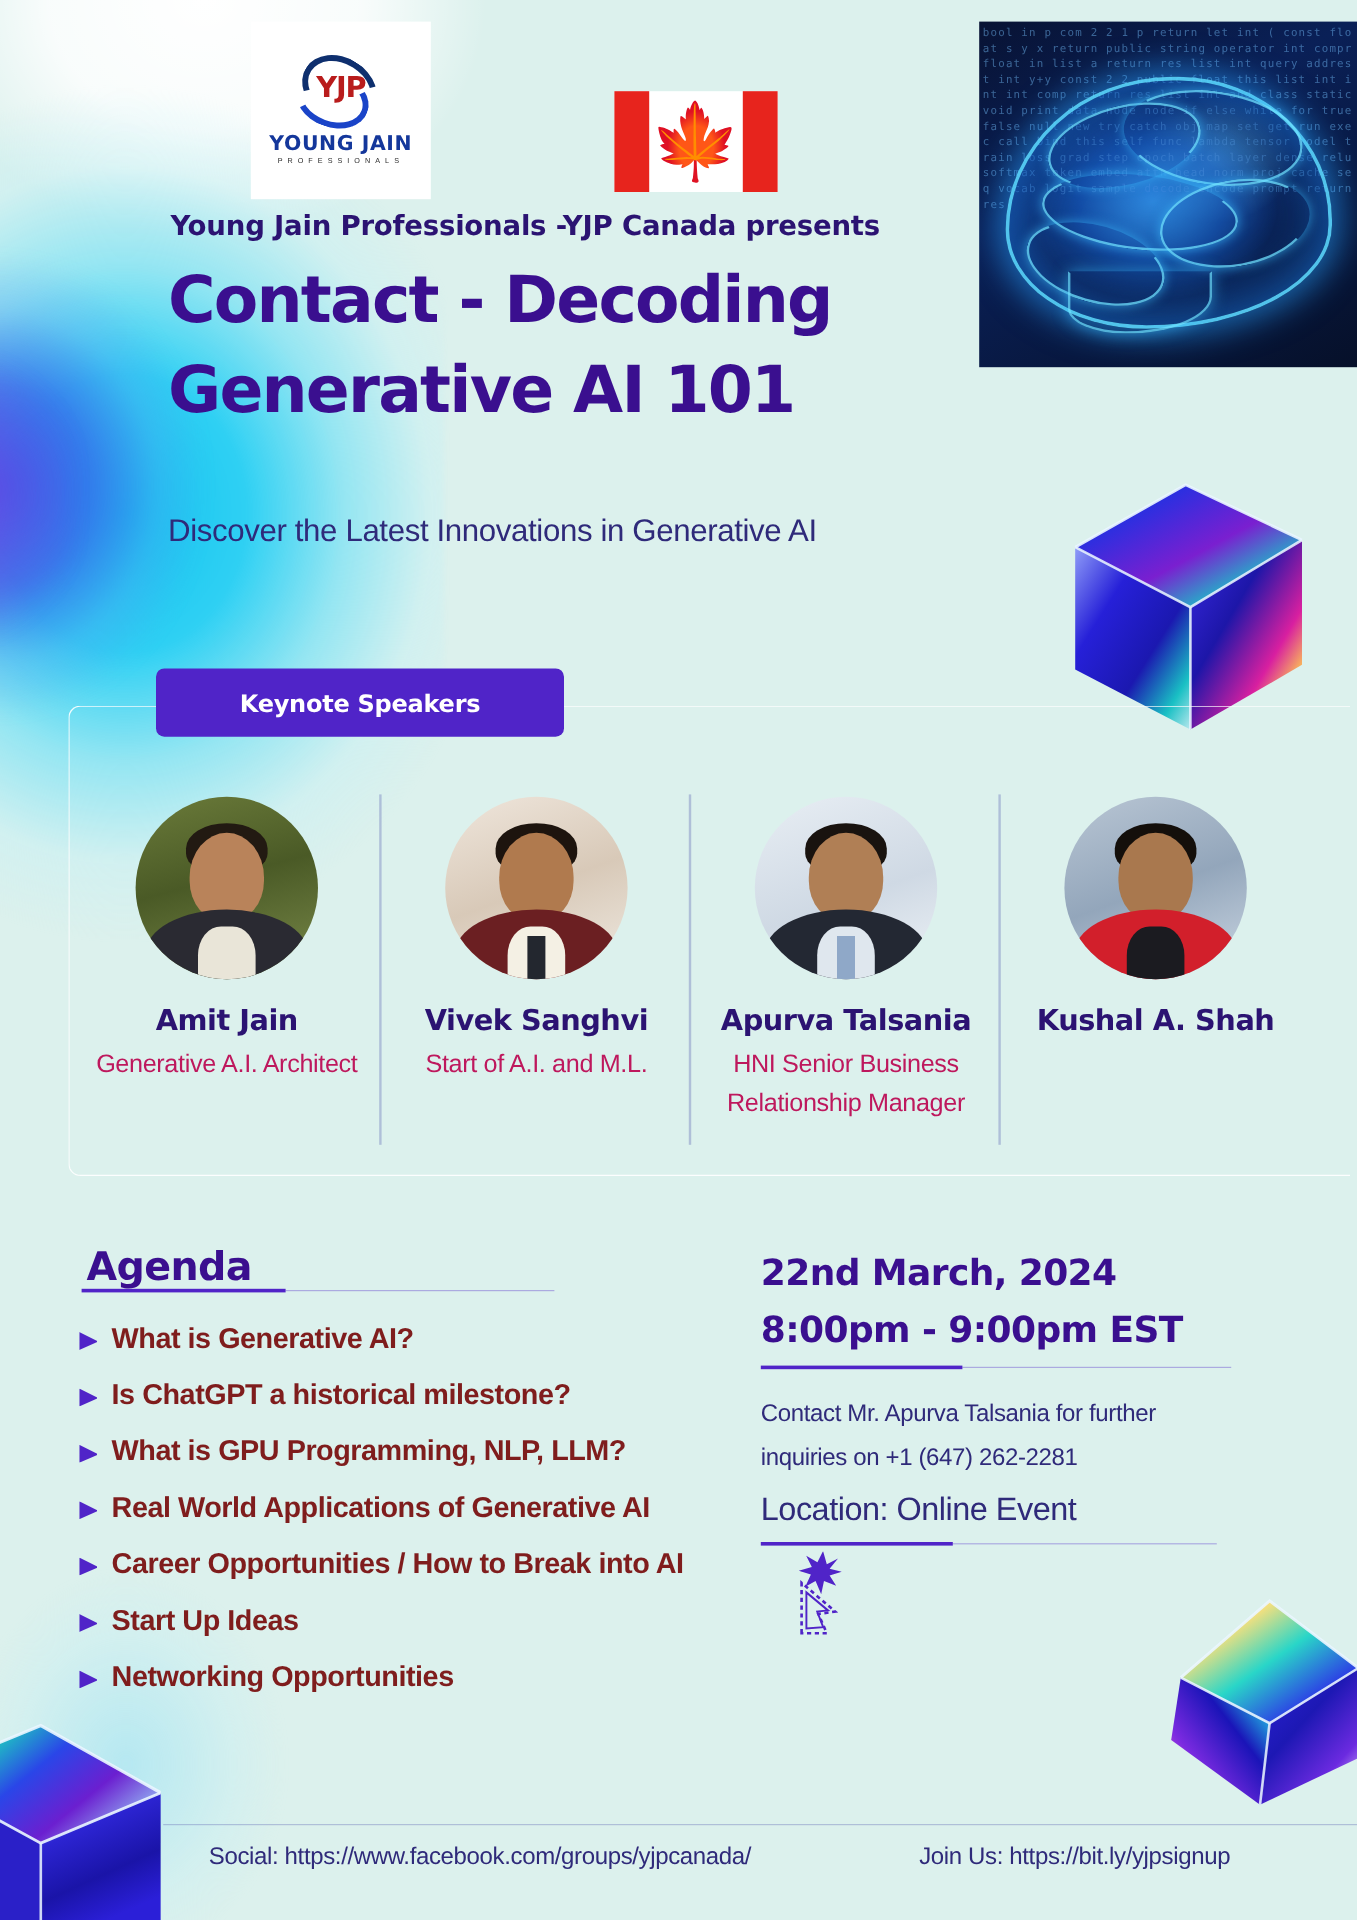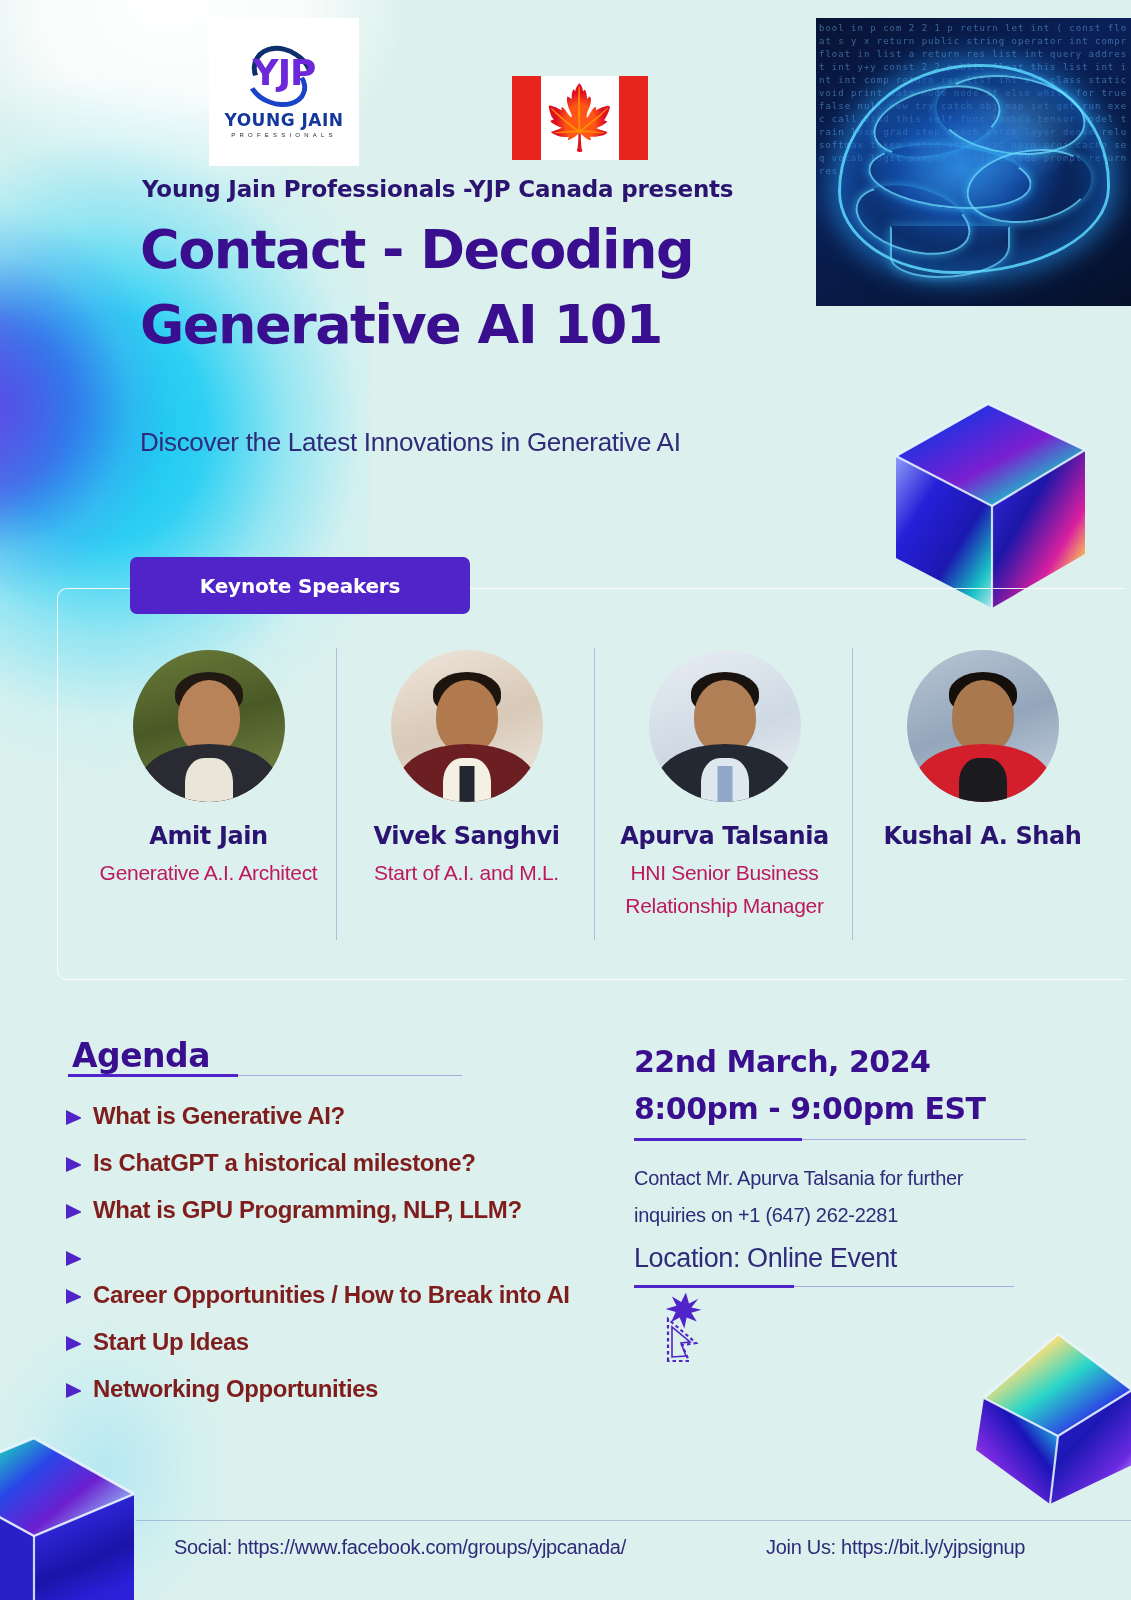--- a/index.html
+++ b/index.html
@@ -60,21 +60,21 @@
   }
   .logo-swoosh2 {
     position:absolute; left:16px; top:14px; width:62px; height:46px;
     border:5px solid #1a44c8; border-radius:50%;
     border-left-color:transparent; border-top-color:transparent;
     transform:rotate(20deg);
   }
   .logo-letters {
     position:absolute; left:0; top:4px; width:108px; text-align:center;
     font-family:"DejaVu Sans", sans-serif;
-    font-size:36px; font-weight:bold; color:#6d28d9;
+    font-size:24px; font-weight:bold; color:#b91c1c;
     letter-spacing:-1px; line-height:46px;
   }
   .logo-name {
     font-family:"DejaVu Sans", sans-serif;
     font-size:17px; font-weight:bold; color:#14379b;
     letter-spacing:0.5px; margin-top:2px;
   }
   .logo-sub {
     font-size:6px; color:#2a2a2a; letter-spacing:4.2px; margin-top:2px;
   }
@@ -149,23 +149,22 @@
     border-right:none; border-radius:10px 0 0 10px;
   }
   .badge {
     position:absolute; left:130px; top:557px; width:340px; height:57px;
     background:#5024c8; border-radius:7px;
     display:flex; align-items:center; justify-content:center;
     font-family:"DejaVu Sans", sans-serif;
     font-size:20px; font-weight:bold; color:#ffffff; letter-spacing:-0.2px;
   }
   .speakers-row {
-    position:absolute; left:60px; top:628px; width:1071px;
+    position:absolute; left:60px; top:642px; width:1071px;
     display:flex;
-    justify-content:center;
   }
   .speaker { width:258px; position:relative; text-align:center; padding:0 6px; }
   .speaker + .speaker::before {
     content:""; position:absolute; left:-2px; top:20px;
     width:1.5px; height:292px; background:rgba(120,130,190,0.45);
   }
   .avatar {
     width:152px; height:152px; border-radius:50%;
     margin:22px auto 0; overflow:hidden; position:relative;
   }
@@ -420,20 +419,21 @@
   <div class="agenda-item">
     <span class="bullet"></span>
     <span>Is ChatGPT a historical milestone?</span>
   </div>
   <div class="agenda-item">
     <span class="bullet"></span>
     <span>What is GPU Programming, NLP, LLM?</span>
   </div>
   <div class="agenda-item">
     <span class="bullet"></span>
+    <span>Real World Applications of Generative AI</span>
   </div>
   <div class="agenda-item">
     <span class="bullet"></span>
     <span>Career Opportunities / How to Break into AI</span>
   </div>
   <div class="agenda-item">
     <span class="bullet"></span>
     <span>Start Up Ideas</span>
   </div>
   <div class="agenda-item">

